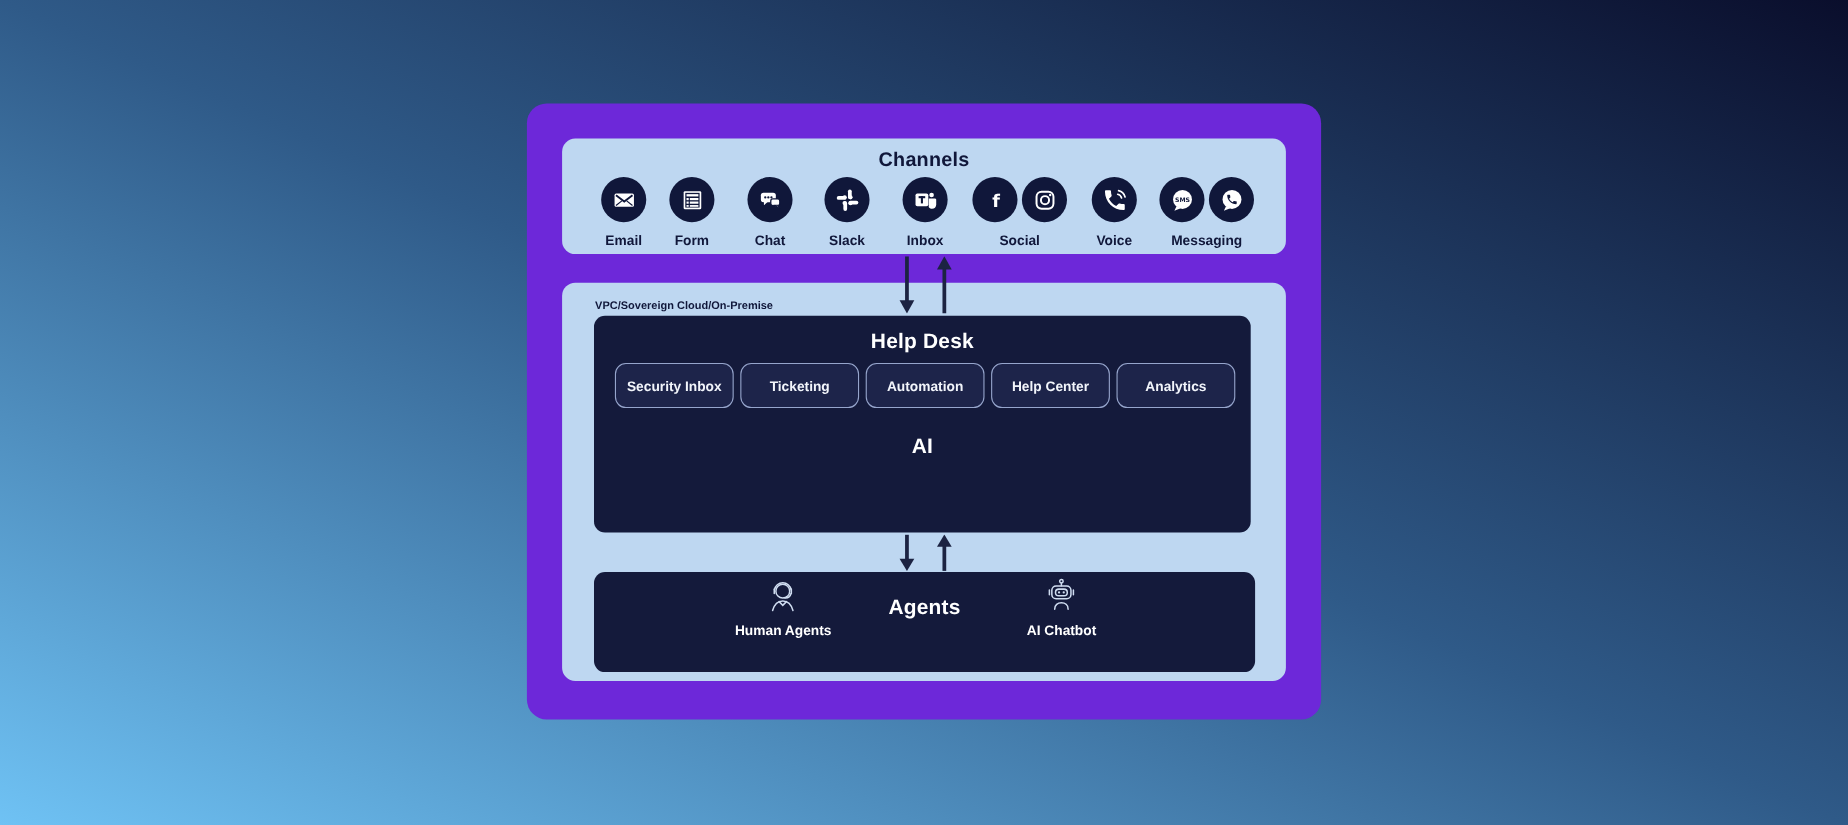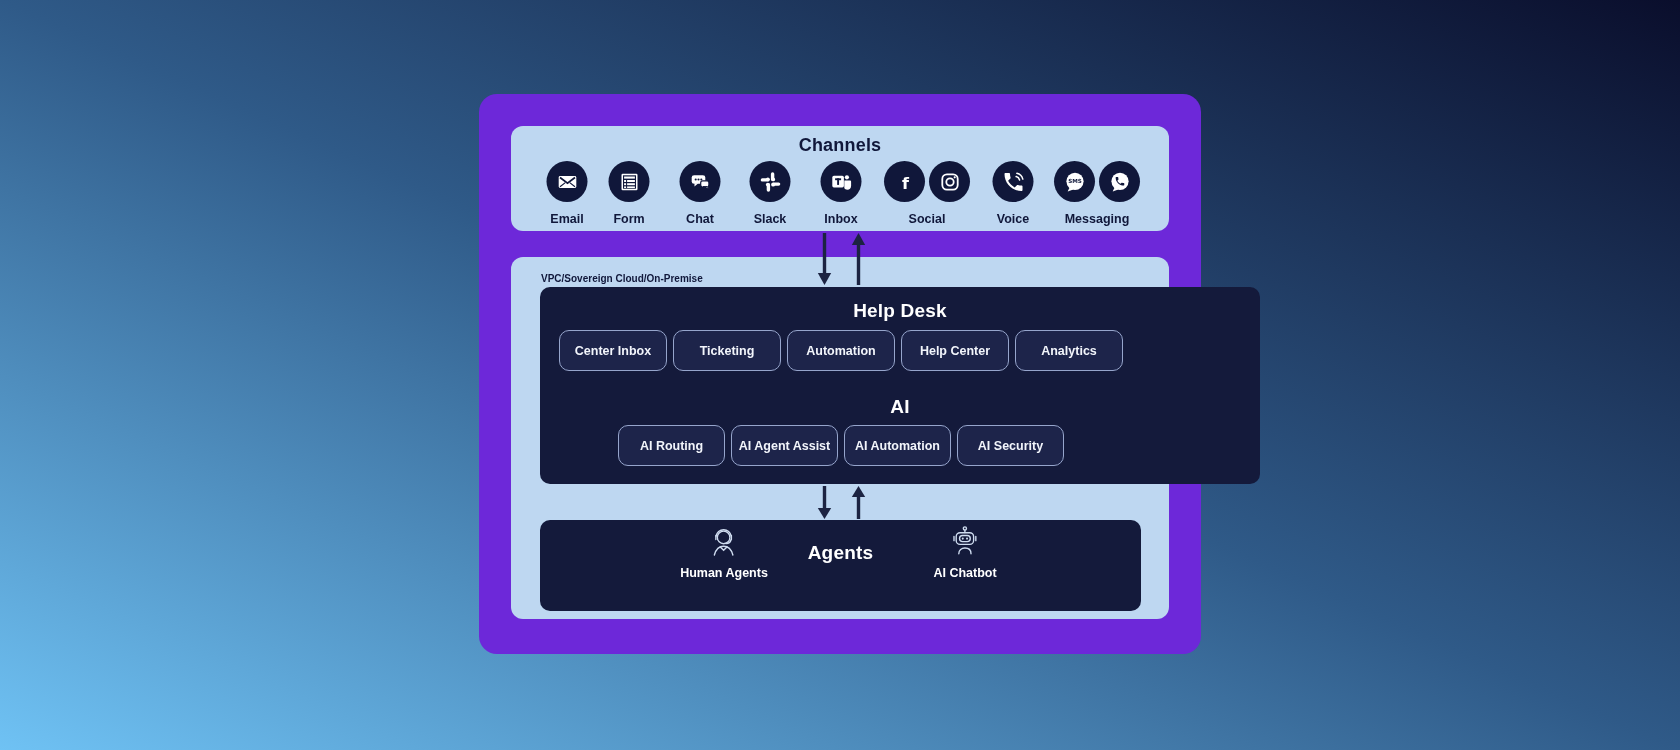--- a/index.html
+++ b/index.html
@@ -34,21 +34,21 @@
     width:41px;height:41px;border-radius:50%;background:#10173a;
     display:flex;align-items:center;justify-content:center;flex:0 0 auto;
   }
   .circle svg{width:24px;height:24px;display:block;}
   .chan-label{
     margin-top:10px;font-size:12.5px;font-weight:700;color:#10173a;white-space:nowrap;
   }
   .navybox{
     position:absolute;background:#141a3b;border-radius:10px;
   }
-  .box-helpdesk{left:61px;top:193px;width:720px;height:197px;}
+  .box-helpdesk{left:61px;top:193px;width:597px;height:197px;}
   .box-agents{left:61px;top:426px;width:601px;height:91px;}
   .box-title{
     position:absolute;left:0;right:0;text-align:center;
     color:#ffffff;font-size:19px;font-weight:700;letter-spacing:.2px;
   }
   .pill-row{position:absolute;display:flex;gap:6px;}
   .pill{
     height:41px;background:#1d244a;border:1px solid #96a5cc;border-radius:10px;
     display:flex;align-items:center;justify-content:center;box-sizing:border-box;
     color:#f2f5fb;font-size:12.5px;font-weight:600;white-space:nowrap;
@@ -228,52 +228,46 @@
     </svg>
   </div>
 
   <div class="panel panel-vpc">
     <div class="vpc-label">VPC/Sovereign Cloud/On-Premise</div>
   </div>
 
   <div class="navybox box-helpdesk">
     <div class="box-title" style="top:13px">Help Desk</div>
     <div class="pill-row" style="left:19px;top:43px">
-      <div class="pill w108">Center Inbox</div>
+      <div class="pill w108">Security Inbox</div>
       <div class="pill w108">Ticketing</div>
       <div class="pill w108">Automation</div>
       <div class="pill w108">Help Center</div>
       <div class="pill w108">Analytics</div>
     </div>
     <div class="box-title" style="top:109px">AI</div>
-    <div class="pill-row" style="left:78px;top:138px">
-      <div class="pill w107">AI Routing</div>
-      <div class="pill w107">AI Agent Assist</div>
-      <div class="pill w107">AI Automation</div>
-      <div class="pill w107">AI Security</div>
-    </div>
   </div>
 
   <div class="varrow" style="left:338px;top:392px">
     <svg width="15" height="33" viewBox="0 0 15 33">
       <rect x="5.8" y="0" width="3.4" height="23" fill="#1c2342"></rect>
       <polygon points="0.8,22 14.2,22 7.5,33" fill="#1c2342"></polygon>
     </svg>
   </div>
   <div class="varrow" style="left:372px;top:392px">
     <svg width="15" height="33" viewBox="0 0 15 33">
       <polygon points="7.5,0 0.8,11 14.2,11" fill="#1c2342"></polygon>
       <rect x="5.8" y="10" width="3.4" height="23" fill="#1c2342"></rect>
     </svg>
   </div>
 
   <div class="navybox box-agents">
     <div class="box-title" style="top:22px">Agents</div>
 
-    <div class="agent-group" style="left:184px">
+    <div class="agent-group" style="left:172px">
       <svg viewBox="0 0 40 40" fill="none" stroke="#cfdcf0" stroke-width="1.5" stroke-linecap="round">
         <circle cx="20" cy="14.5" r="6.8"></circle>
         <path d="M11.8 13.2a8.3 8.3 0 0 1 16.4 0"></path>
         <path d="M11.6 12.4v4.4 M28.4 12.4v4.4"></path>
         <path d="M28 17c-.8 3.2-3.6 4.4-6.6 4"></path>
         <path d="M10 33.5c1.8-6.6 5.9-9.4 10-9.4s8.2 2.8 10 9.4"></path>
         <path d="M16.4 24.8l3.6 3.6 3.6-3.6"></path>
       </svg>
       <div class="agent-label">Human Agents</div>
     </div>

